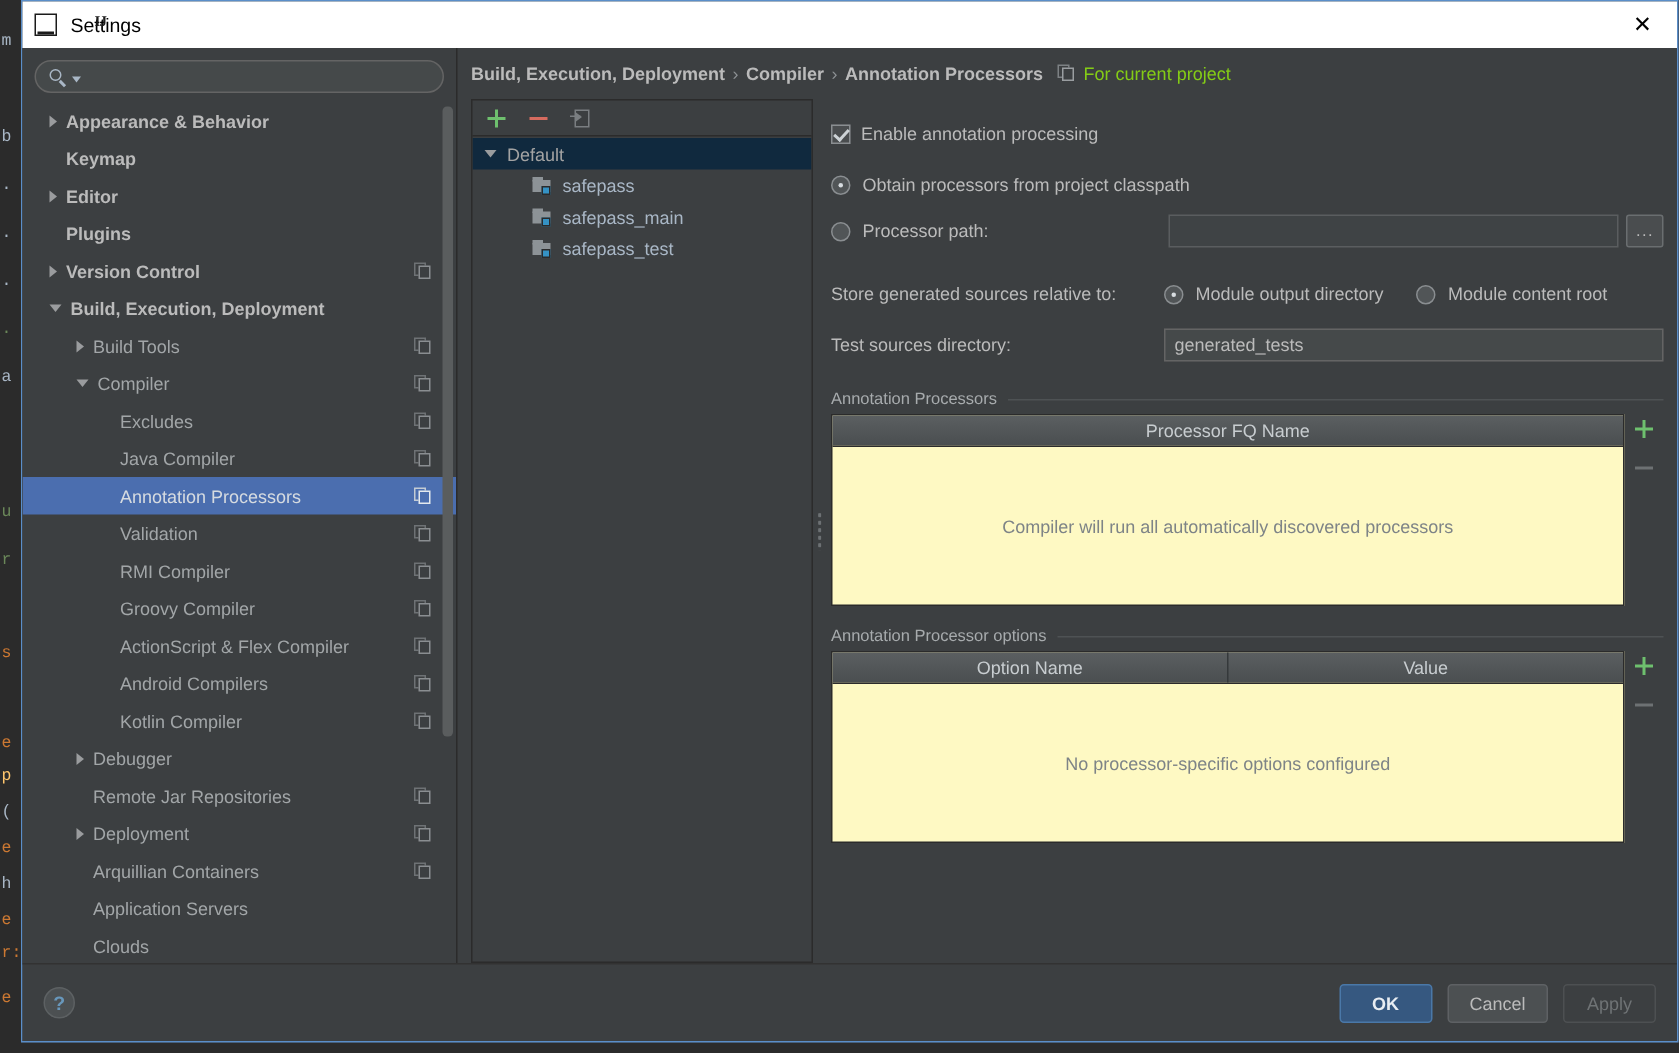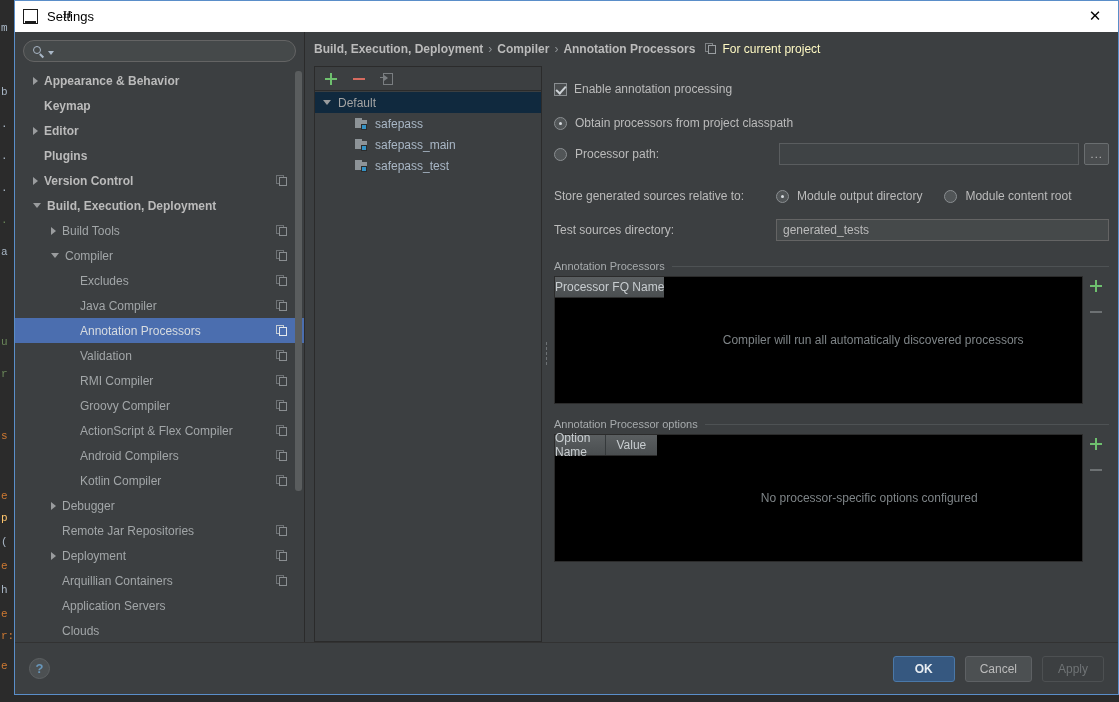--- a/index.html
+++ b/index.html
@@ -171,21 +171,21 @@
   #breadcrumb .scope-icon {
     width: 12px; height: 12px; position: relative; margin-left: 10px; margin-right: 5px;
   }
   #breadcrumb .scope-icon .b1 {
     position: absolute; left: 0; top: 0; width: 8px; height: 9px; border: 1px solid #7d8184;
   }
   #breadcrumb .scope-icon .b2 {
     position: absolute; left: 3px; top: 2px; width: 8px; height: 9px;
     border: 1px solid #9a9e a1; border: 1px solid #9a9ea1; background: #3c3f41;
   }
-  #breadcrumb .scope-text { color: #fef9c3; font-weight: normal; text-align: center; }
+  #breadcrumb .scope-text { color: #84cc16; font-weight: normal; text-align: center; }
 
   #panels {
     flex: 1 1 auto; display: flex; min-height: 0; padding: 8px 9px 0 9px;
   }
 
   
   #module-panel {
     width: 228px; flex: 0 0 228px;
     border: 1px solid #2b2b2b; background: #3c3f41;
     display: flex; flex-direction: column;
@@ -289,22 +289,22 @@
   }
 
   .section-title-row {
     display: flex; align-items: center; gap: 7px; margin-top: 2px;
   }
   .section-title { color: #a7abad; font-size: 11px; white-space: nowrap; }
   .section-line { flex: 1 1 auto; height: 1px; background: #4e5254; }
 
   .table-block { display: flex; margin-top: 4px; }
   .table-outer {
-    flex: 1 1 auto; border: 1px solid #2b2b2b; background: #000000;
-    display: flex; flex-direction: row; min-width: 0;
+    flex: 1 1 auto; border: 1px solid #2b2b2b; background: #fef9c3;
+    display: flex; flex-direction: column; min-width: 0;
   }
   .table-head {
     height: 21px; display: flex; flex: 0 0 auto;
     background: linear-gradient(#5b5f61, #4a4e50);
     border-bottom: 1px solid #2b2b2b;
   }
   .th {
     flex: 1 1 0; display: flex; align-items: center; justify-content: center;
     color: #c8cdd0; font-size: 12px;
   }

